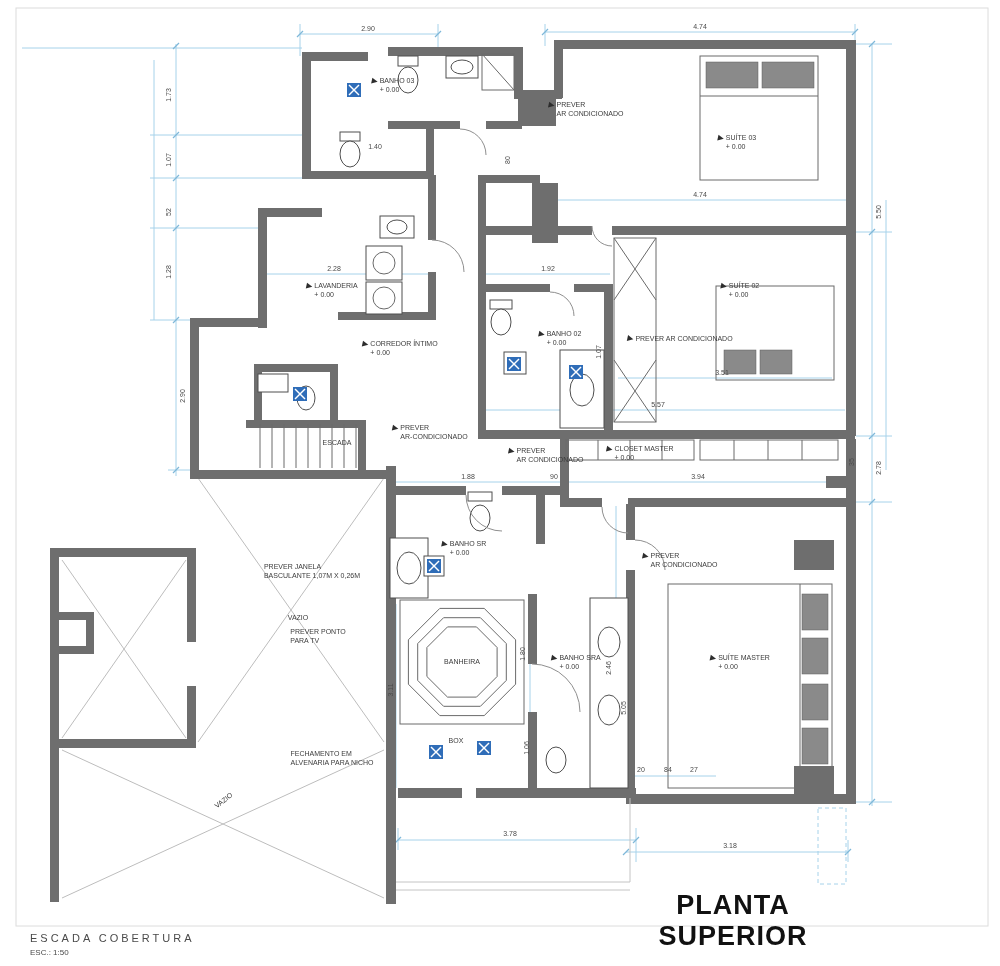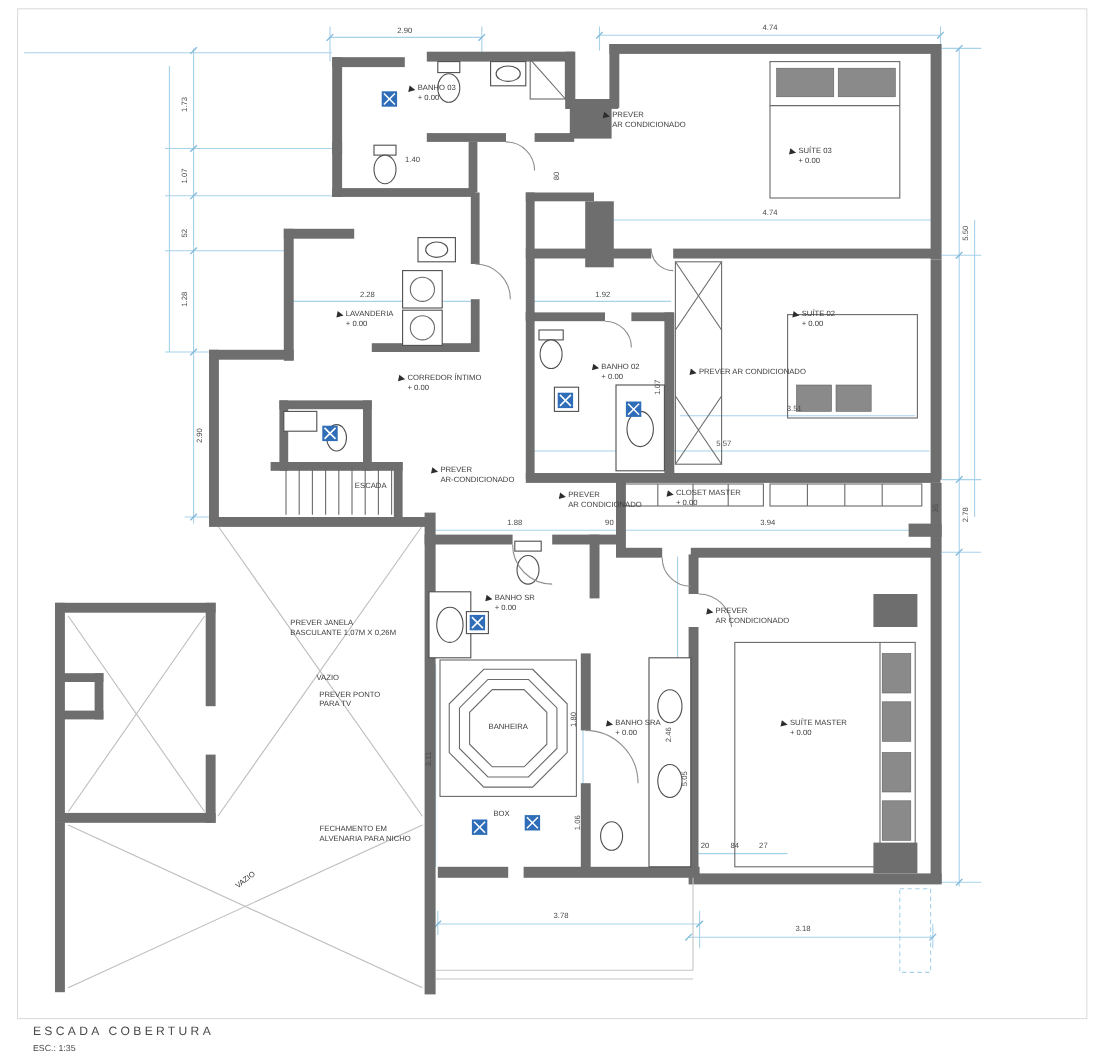--- a/index.html
+++ b/index.html
@@ -511,16 +511,17 @@
       <div class="label dim-label" style="left: 609px; top: 668px; transform: translate(-50%, -50%) rotate(-90deg);">2.46</div>
       <div class="label dim-label" style="left: 624px; top: 708px; transform: translate(-50%, -50%) rotate(-90deg);">5.05</div>
       <div class="label dim-label" style="left: 527px; top: 748px; transform: translate(-50%, -50%) rotate(-90deg);">1.06</div>
       <div class="label dim-label" style="left: 641px; top: 770px;">20</div>
       <div class="label dim-label" style="left: 668px; top: 770px;">84</div>
       <div class="label dim-label" style="left: 694px; top: 770px;">27</div>
       <div class="label dim-label" style="left: 510px; top: 834px;">3.78</div>
       <div class="label dim-label" style="left: 730px; top: 846px;">3.18</div>
     </div>
 
+<div class="title">PLANTA SUPERIOR</div>
 <div class="footer-title">ESCADA COBERTURA</div>
-<div class="footer-scale">ESC.: 1:35</div>
+<div class="footer-scale">ESC.: 1:50</div>
 
 </div>
 
 </body></html>

